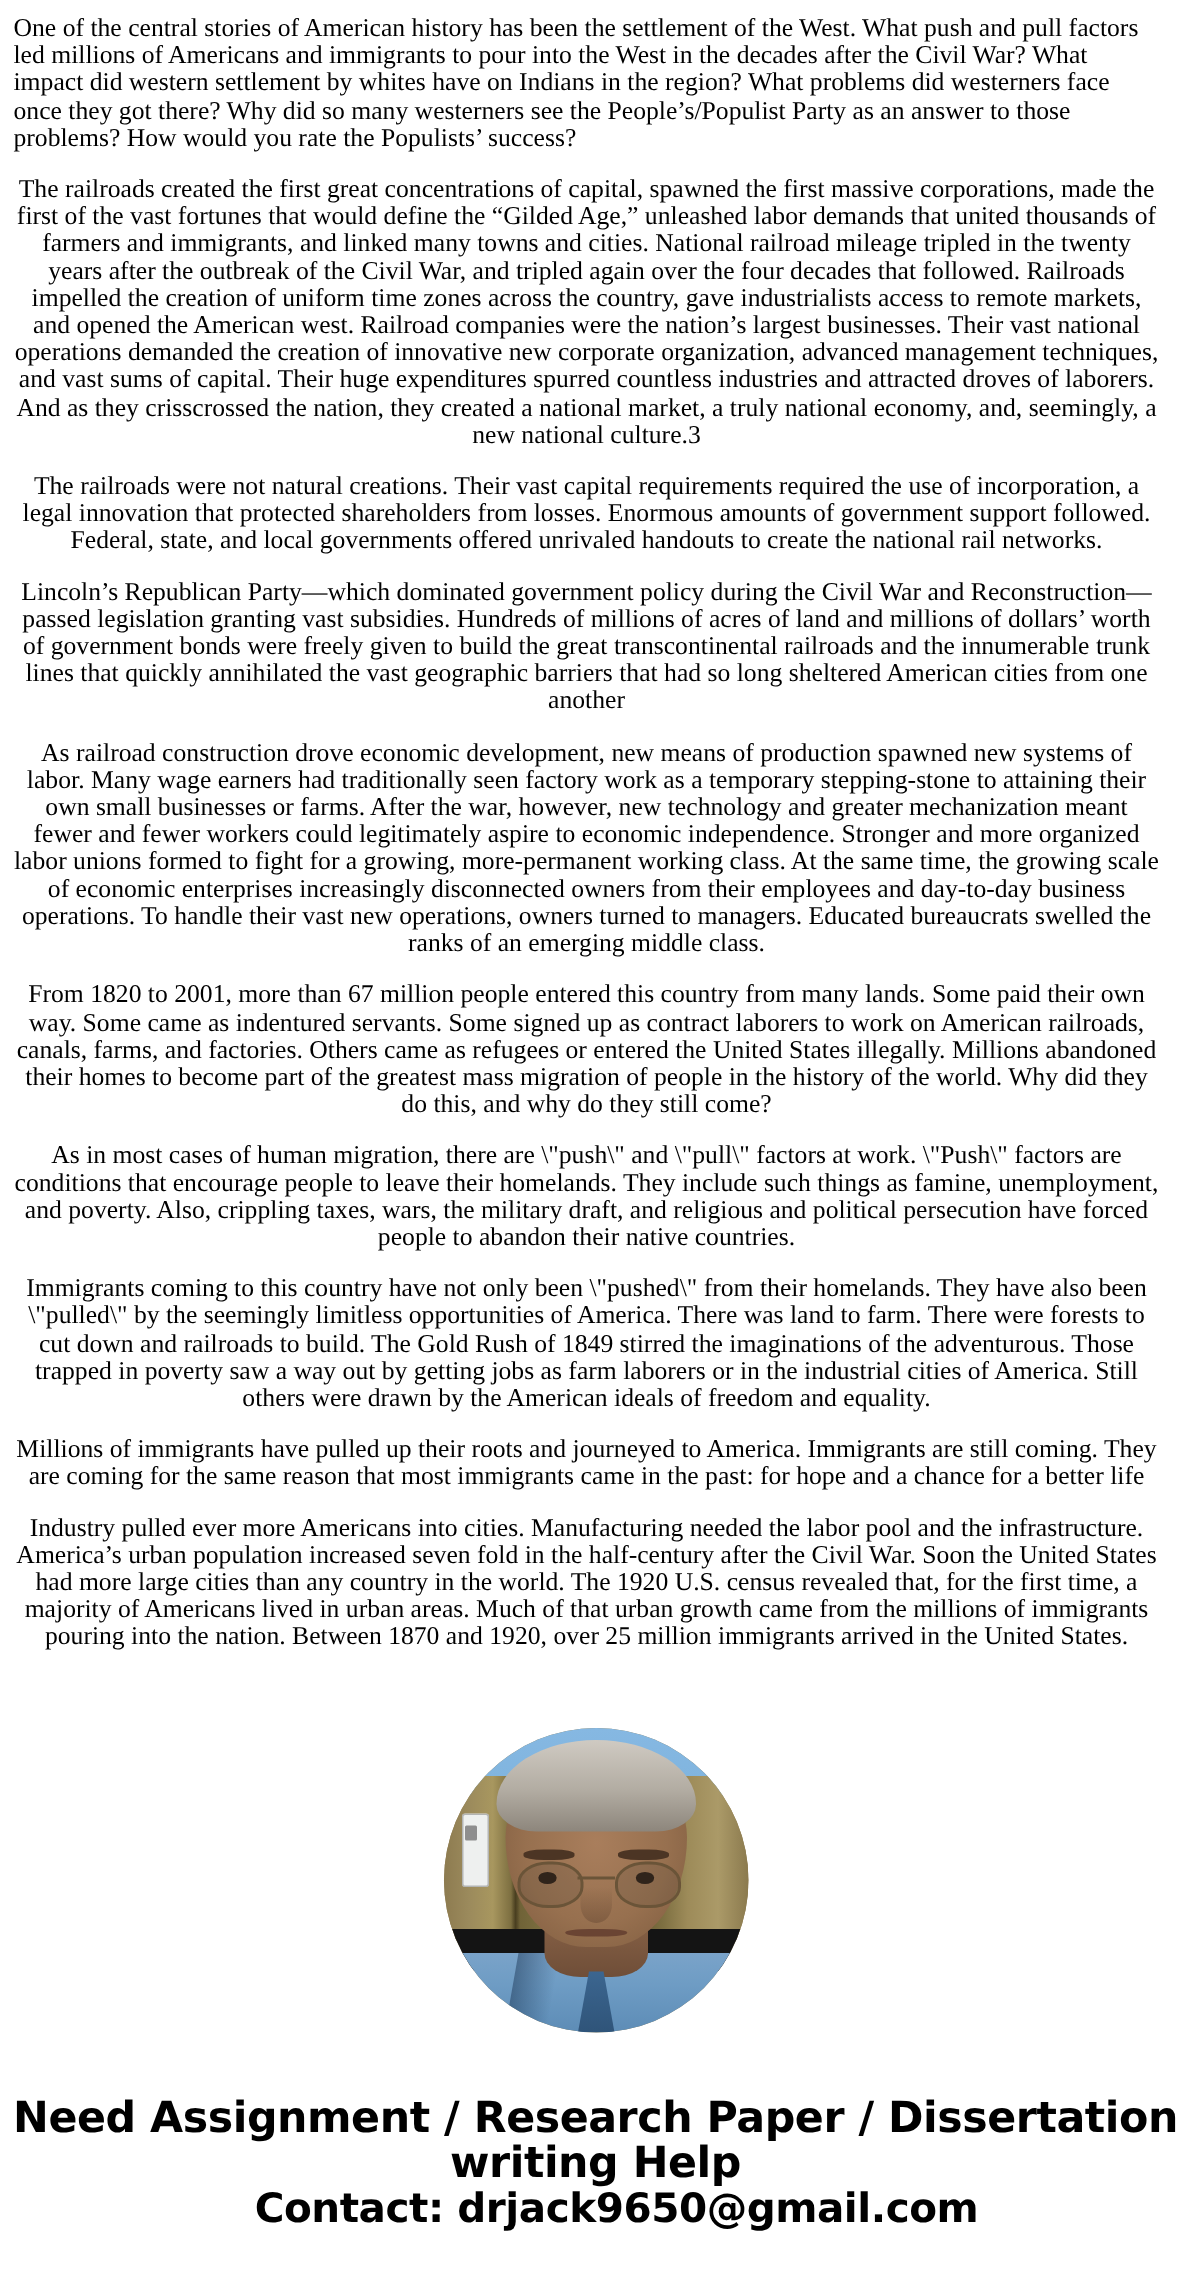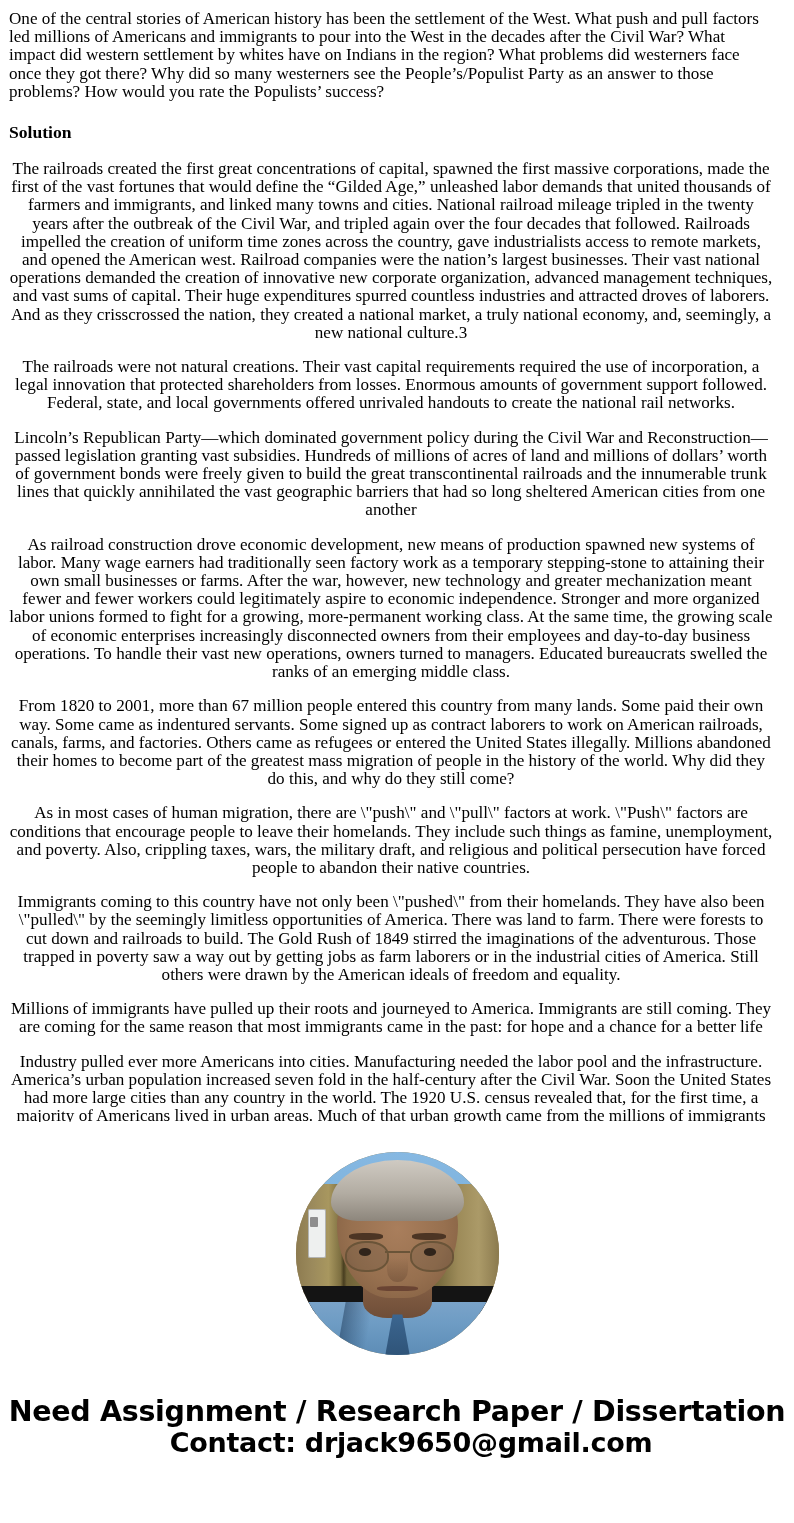--- a/index.html
+++ b/index.html
@@ -202,21 +202,20 @@
   .promo-line.l3 { font-size: 27px; padding-top: 1px; padding-left: 28px; }
 </style>
 </head>
 <body>
 
 <div id="doc-region">
   <div id="doc-inner">
 
     <p class="question">One of the central stories of American history has been the settlement of the West. What push and pull factors led millions of Americans and immigrants to pour into the West in the decades after the Civil War? What impact did western settlement by whites have on Indians in the region? What problems did westerners face once they got there? Why did so many westerners see the People’s/Populist Party as an answer to those problems? How would you rate the Populists’ success?</p>
 
-    <h2 class="solution-heading">Solution</h2>
 
     <p class="body-para">The railroads created the first great concentrations of capital, spawned the first massive corporations, made the first of the vast fortunes that would define the “Gilded Age,” unleashed labor demands that united thousands of farmers and immigrants, and linked many towns and cities. National railroad mileage tripled in the twenty years after the outbreak of the Civil War, and tripled again over the four decades that followed. Railroads impelled the creation of uniform time zones across the country, gave industrialists access to remote markets, and opened the American west. Railroad companies were the nation’s largest businesses. Their vast national operations demanded the creation of innovative new corporate organization, advanced management techniques, and vast sums of capital. Their huge expenditures spurred countless industries and attracted droves of laborers. And as they crisscrossed the nation, they created a national market, a truly national economy, and, seemingly, a new national culture.3</p>
     <p class="body-para">The railroads were not natural creations. Their vast capital requirements required the use of incorporation, a legal innovation that protected shareholders from losses. Enormous amounts of government support followed. Federal, state, and local governments offered unrivaled handouts to create the national rail networks.</p>
     <p class="body-para">Lincoln’s Republican Party—which dominated government policy during the Civil War and Reconstruction—passed legislation granting vast subsidies. Hundreds of millions of acres of land and millions of dollars’ worth of government bonds were freely given to build the great transcontinental railroads and the innumerable trunk lines that quickly annihilated the vast geographic barriers that had so long sheltered American cities from one another</p>
     <p class="body-para">As railroad construction drove economic development, new means of production spawned new systems of labor. Many wage earners had traditionally seen factory work as a temporary stepping-stone to attaining their own small businesses or farms. After the war, however, new technology and greater mechanization meant fewer and fewer workers could legitimately aspire to economic independence. Stronger and more organized labor unions formed to fight for a growing, more-permanent working class. At the same time, the growing scale of economic enterprises increasingly disconnected owners from their employees and day-to-day business operations. To handle their vast new operations, owners turned to managers. Educated bureaucrats swelled the ranks of an emerging middle class.</p>
     <p class="body-para">From 1820 to 2001, more than 67 million people entered this country from many lands. Some paid their own way. Some came as indentured servants. Some signed up as contract laborers to work on American railroads, canals, farms, and factories. Others came as refugees or entered the United States illegally. Millions abandoned their homes to become part of the greatest mass migration of people in the history of the world. Why did they do this, and why do they still come?</p>
     <p class="body-para">As in most cases of human migration, there are \"push\" and \"pull\" factors at work. \"Push\" factors are conditions that encourage people to leave their homelands. They include such things as famine, unemployment, and poverty. Also, crippling taxes, wars, the military draft, and religious and political persecution have forced people to abandon their native countries.</p>
     <p class="body-para">Immigrants coming to this country have not only been \"pushed\" from their homelands. They have also been \"pulled\" by the seemingly limitless opportunities of America. There was land to farm. There were forests to cut down and railroads to build. The Gold Rush of 1849 stirred the imaginations of the adventurous. Those trapped in poverty saw a way out by getting jobs as farm laborers or in the industrial cities of America. Still others were drawn by the American ideals of freedom and equality.</p>
     <p class="body-para">Millions of immigrants have pulled up their roots and journeyed to America. Immigrants are still coming. They are coming for the same reason that most immigrants came in the past: for hope and a chance for a better life</p>
     <p class="body-para">Industry pulled ever more Americans into cities. Manufacturing needed the labor pool and the infrastructure. America’s urban population increased seven fold in the half-century after the Civil War. Soon the United States had more large cities than any country in the world. The 1920 U.S. census revealed that, for the first time, a majority of Americans lived in urban areas. Much of that urban growth came from the millions of immigrants pouring into the nation. Between 1870 and 1920, over 25 million immigrants arrived in the United States.</p>
@@ -242,14 +241,15 @@
     <div class="ph-glass l"></div>
     <div class="ph-glass r"></div>
     <div class="ph-bridge"></div>
     <div class="ph-nose"></div>
     <div class="ph-mouth"></div>
   </div>
 </div>
 
 <div id="promo">
   <div class="promo-line l1">Need Assignment / Research Paper / Dissertation</div>
+  <div class="promo-line l2">writing Help</div>
   <div class="promo-line l3">Contact: drjack9650@gmail.com</div>
 </div>
 
 </body></html>

